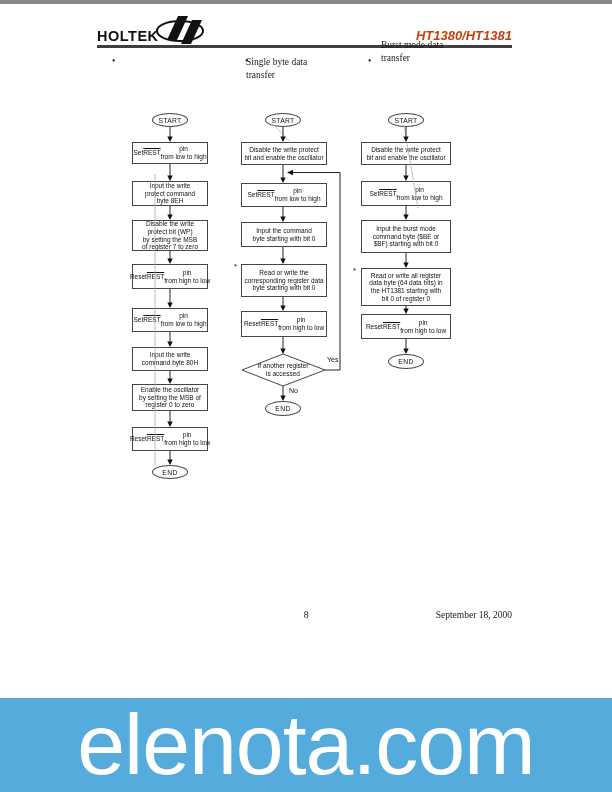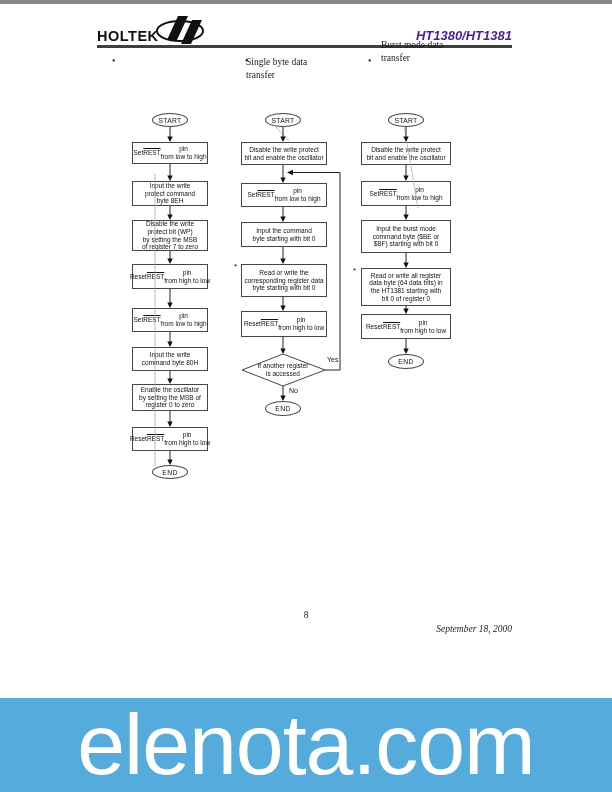--- a/index.html
+++ b/index.html
@@ -2,21 +2,21 @@
 <html><head>
 <meta charset="utf-8">
 <style>
   html,body{margin:0;padding:0;background:#888;}
   .page{position:relative;width:612px;height:792px;background:#ffffff;margin:4px auto;
         font-family:"Liberation Serif",serif;color:#1a1a1a;overflow:hidden;}
   .logo-text{position:absolute;left:97px;top:24px;font-family:"Liberation Sans",sans-serif;
              font-weight:bold;font-size:14.5px;letter-spacing:.5px;color:#111;}
   .logo-mark{position:absolute;left:155px;top:9px;}
   .doc-title{position:absolute;right:100px;top:24px;font-family:"Liberation Sans",sans-serif;
-             font-style:italic;font-weight:bold;font-size:13px;color:#4c1d95;}
+             font-style:italic;font-weight:bold;font-size:13px;color:#c2410c;}
   .header-rule{position:absolute;left:97px;width:415px;top:41px;height:2.5px;background:#3f3f3f;}
 
   
   .bullet-dot{position:absolute;font-size:9.5px;}
   .bullet-text{position:absolute;font-size:9.5px;line-height:1.34;white-space:pre-line;text-align:justify;}
 
   
   .fbox{position:absolute;border:1px solid #454545;background:#fff;box-sizing:border-box;
         display:flex;align-items:center;justify-content:center;text-align:center;
         font:6.5px/1.16 "Liberation Sans",sans-serif;color:#111;padding:1px;white-space:nowrap;}
@@ -27,21 +27,21 @@
          font:6.5px/1.16 "Liberation Sans",sans-serif;color:#111;white-space:nowrap;}
   .flabel{position:absolute;font:7px "Liberation Sans",sans-serif;color:#111;}
   .ast{position:absolute;font:8px "Liberation Sans",sans-serif;color:#111;}
   .ov{text-decoration:overline;}
   .connector-svg{position:absolute;left:0;top:0;pointer-events:none;z-index:5;}
 
   
   .footnote{position:absolute;left:98px;top:488px;width:430px;font-size:9.2px;line-height:1.42;
             white-space:pre-line;padding-left:9px;text-indent:-9px;}
   .page-number{position:absolute;left:0;width:612px;top:606px;text-align:center;font-size:9.5px;}
-  .footer-date{position:absolute;right:100px;top:620px;font-size:9.5px;font-style:italic;}
+  .footer-date{position:absolute;right:100px;top:606px;font-size:9.5px;}
 
   
   .banner{position:absolute;left:0;right:0;top:694px;height:98px;background:#55abdb;
           display:flex;align-items:center;justify-content:center;cursor:pointer;}
   .banner-text{font-family:"Liberation Sans",sans-serif;font-size:86px;color:#ffffff;
                letter-spacing:-1px;line-height:1;padding-bottom:6px;}
 </style>
 </head>
 <body>
 

